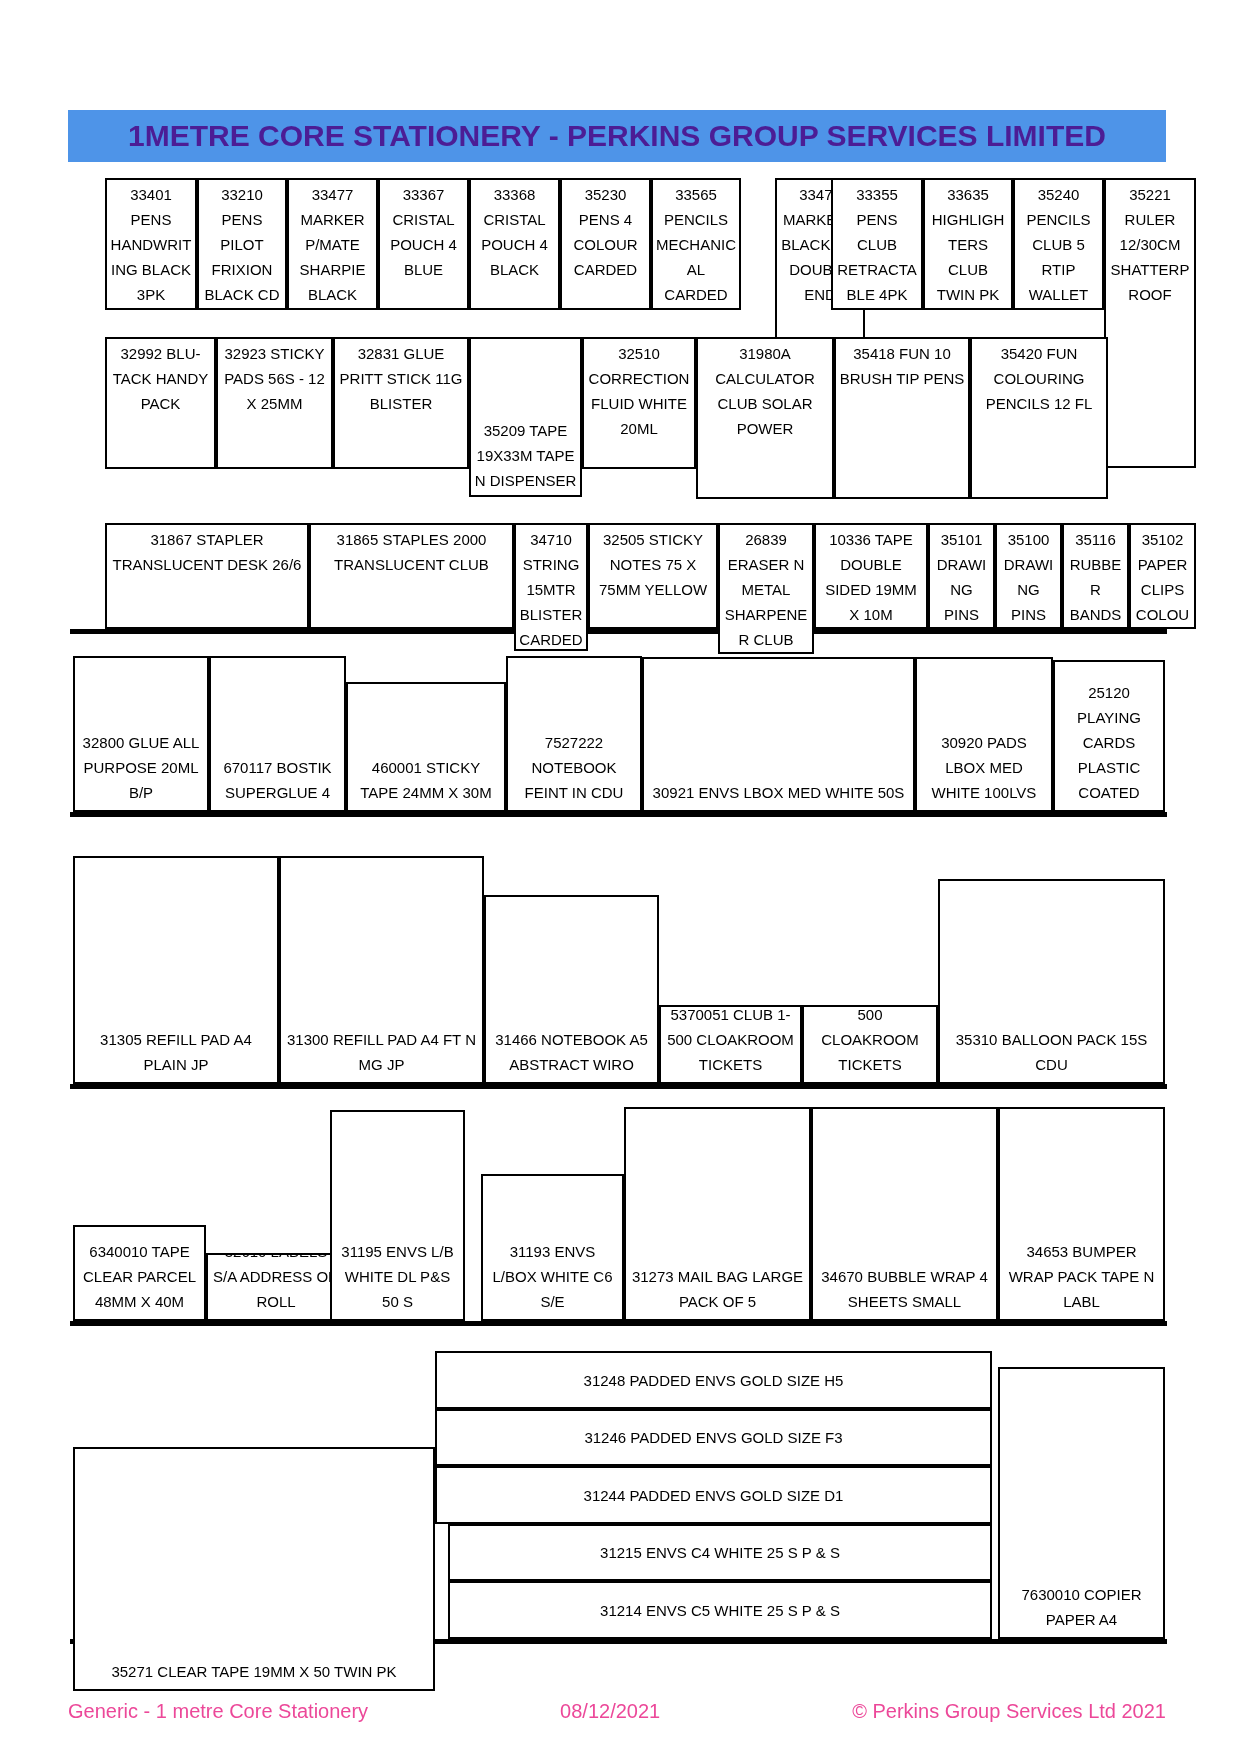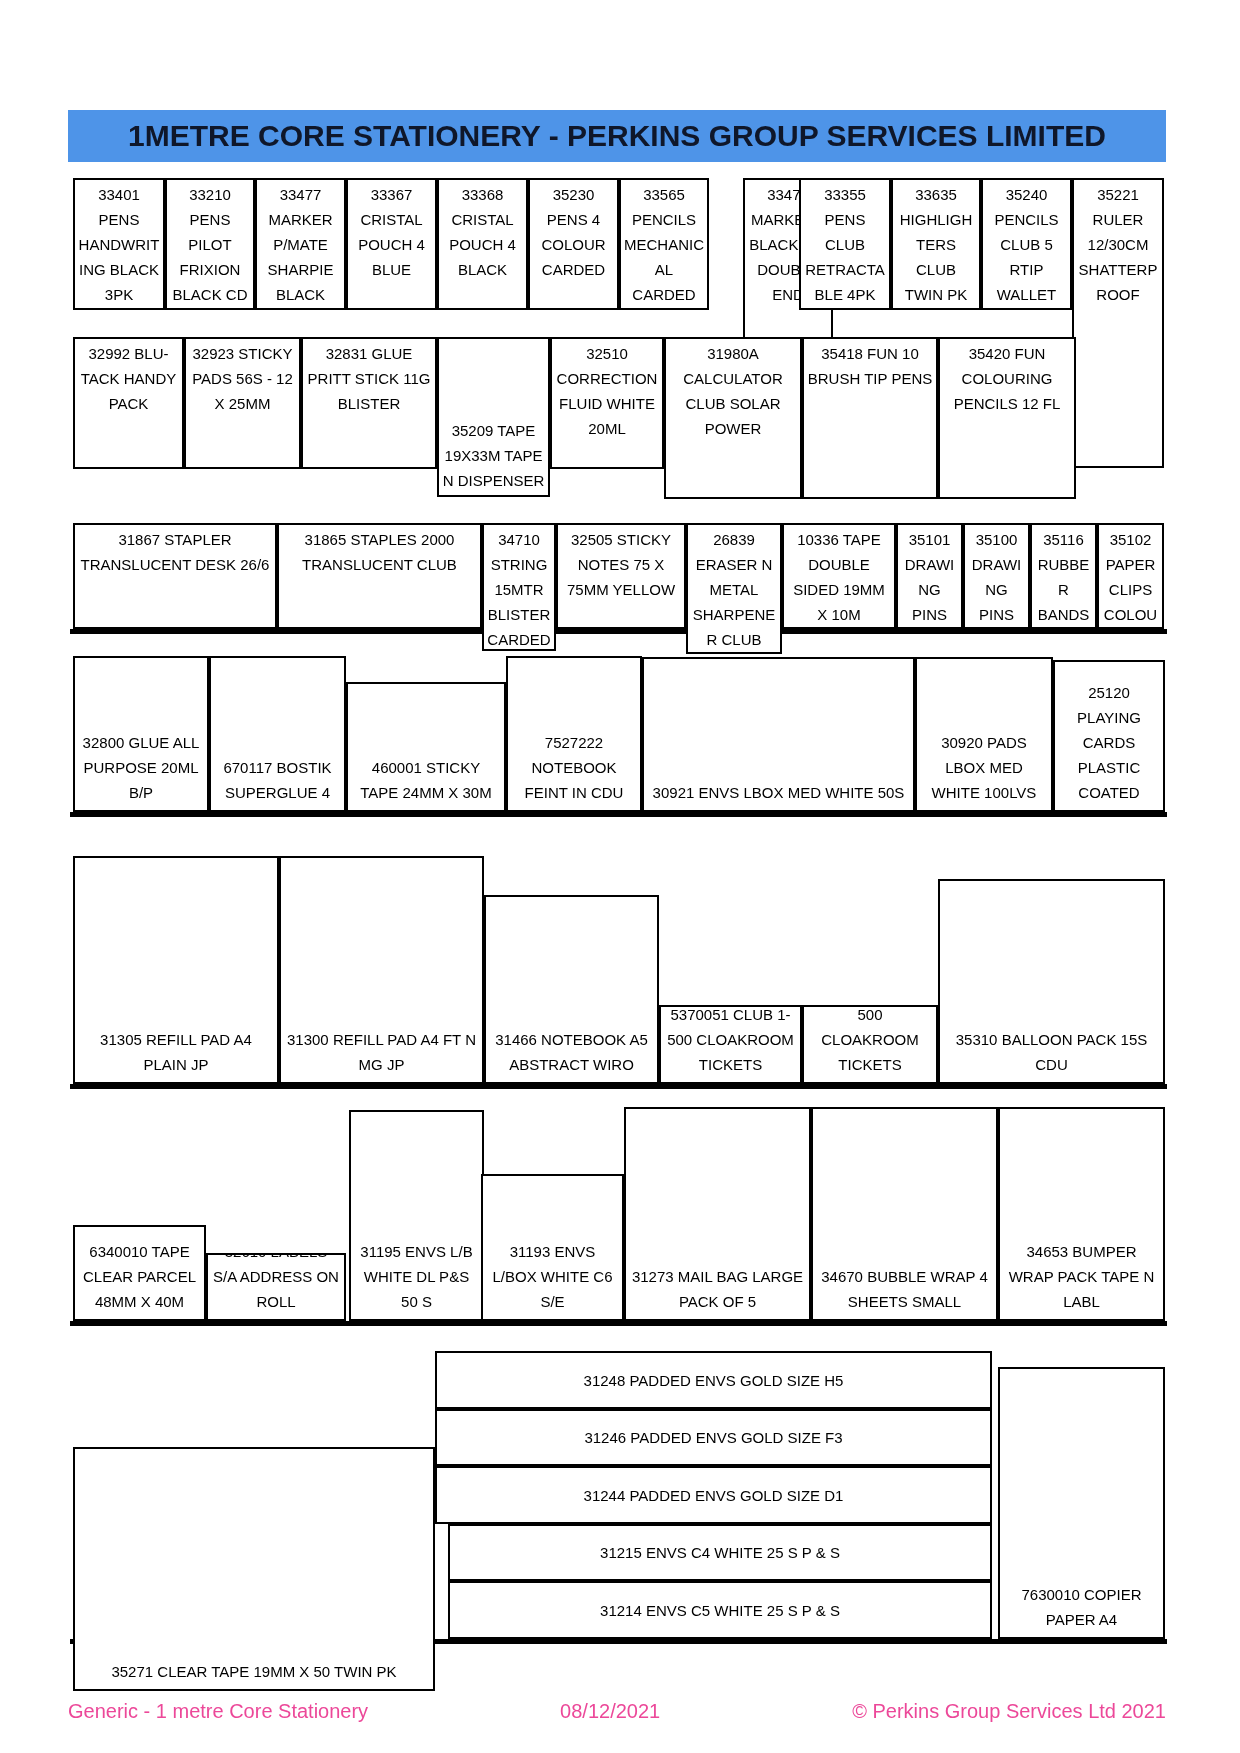--- a/index.html
+++ b/index.html
@@ -1,26 +1,26 @@
 <!DOCTYPE html>
 <html><head>
 <meta charset="utf-8">
 <style>
   html,body{margin:0;padding:0;background:#fff;}
   #page{position:relative;width:1240px;height:1753px;background:#ffffff;
         font-family:"Liberation Sans",sans-serif;overflow:hidden;}
   #banner{position:absolute;left:68px;top:110px;width:1098px;height:52px;
           background:#4e94e8;display:flex;align-items:center;justify-content:center;}
-  #banner span{color:#0f172a;font-weight:bold;font-size:30px;letter-spacing:0px;white-space:nowrap;}
+  #banner span{color:#4c1d95;font-weight:bold;font-size:30px;letter-spacing:0px;white-space:nowrap;}
   .shelf{position:absolute;left:70px;width:1097px;height:5px;background:#000;z-index:1;}
   .cell{position:absolute;box-sizing:border-box;border:2px solid #000;background:#fff;
         display:flex;flex-direction:column;z-index:2;
         text-align:center;font-size:15px;line-height:25px;color:#000;
         padding:2px 3px;word-wrap:break-word;overflow:hidden;}
-  .cell.t{justify-content:flex-start;}
+  .cell.t{justify-content:flex-start;margin-left:32px;}
   .cell.b{justify-content:flex-end;padding-bottom:5px;}
   .cell.c{justify-content:center;}
   #footer{position:absolute;left:68px;top:1700px;width:1098px;display:flex;
           justify-content:space-between;align-items:baseline;font-size:20px;color:#ec4899;}
 </style>
 </head>
 <body>
 
 <div id="page">
   <div id="banner" style="background: rgb(78, 148, 232);">
@@ -160,21 +160,21 @@
       </div>
       <div class="cell b" style="left: 938px; top: 879px; width: 227px; height: 205px;">
         <span>35310 BALLOON PACK 15S CDU</span>
       </div>
       <div class="cell b" style="left: 73px; top: 1225px; width: 133px; height: 96px;">
         <span>6340010 TAPE CLEAR PARCEL 48MM X 40M</span>
       </div>
       <div class="cell b" style="left: 206px; top: 1253px; width: 140px; height: 68px;">
         <span>32610 LABELS S/A ADDRESS ON ROLL</span>
       </div>
-      <div class="cell b" style="left: 330px; top: 1110px; width: 135px; height: 211px; margin-left: 19px;">
+      <div class="cell b" style="left: 330px; top: 1110px; width: 135px; height: 211px;">
         <span>31195 ENVS L/B WHITE DL P&amp;S 50 S</span>
       </div>
       <div class="cell b" style="left: 481px; top: 1174px; width: 143px; height: 147px;">
         <span>31193 ENVS L/BOX WHITE C6 S/E</span>
       </div>
       <div class="cell b" style="left: 624px; top: 1107px; width: 187px; height: 214px;">
         <span>31273 MAIL BAG LARGE PACK OF 5</span>
       </div>
       <div class="cell b" style="left: 811px; top: 1107px; width: 187px; height: 214px;">
         <span>34670 BUBBLE WRAP 4 SHEETS SMALL</span>

